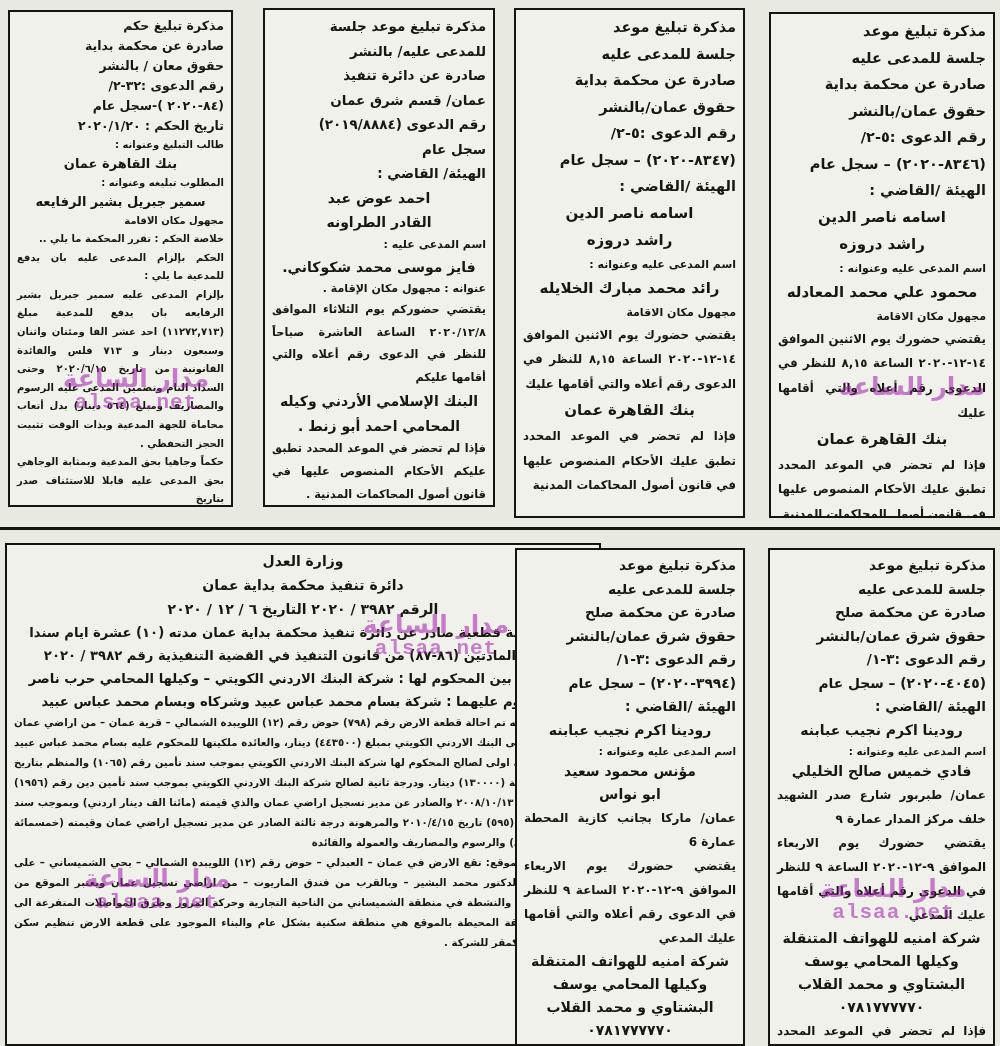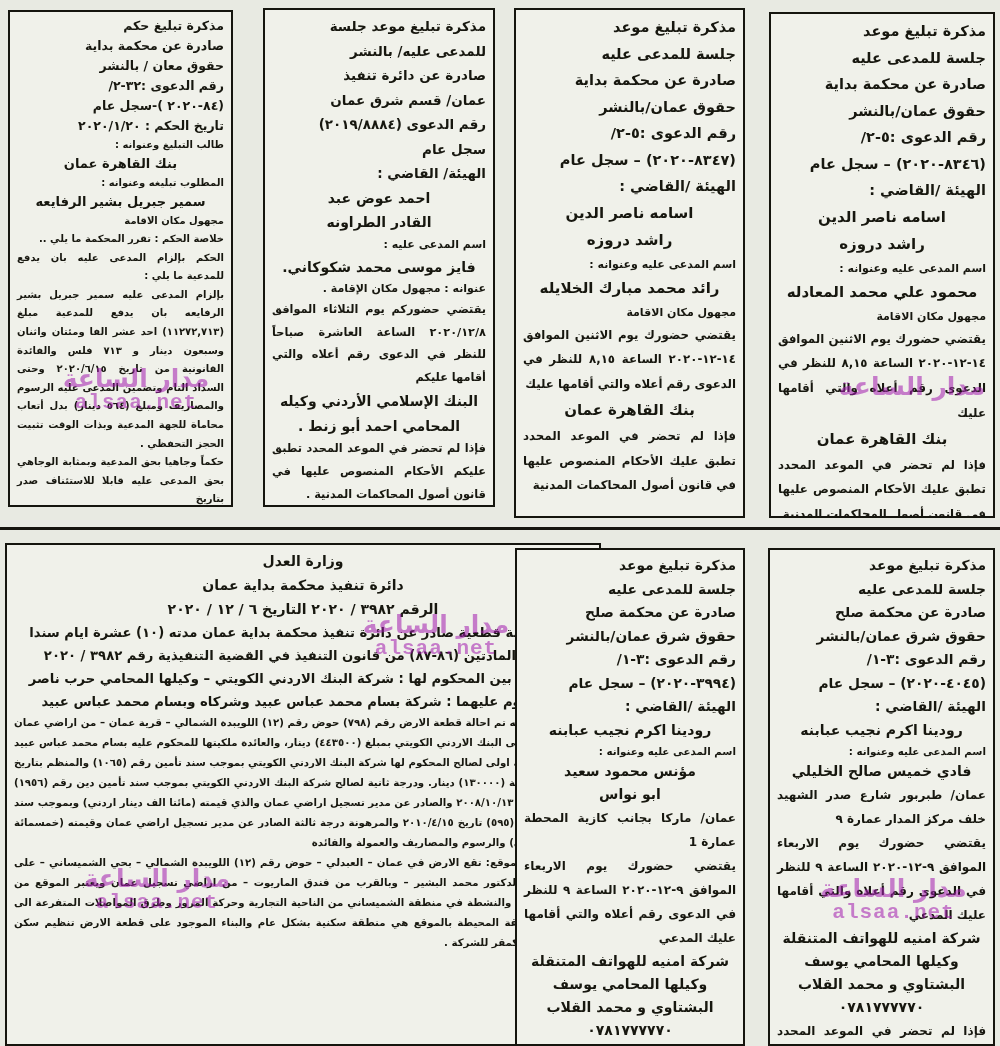--- a/index.html
+++ b/index.html
@@ -150,21 +150,21 @@
       <p class="ln h">جلسة للمدعى عليه</p>
       <p class="ln h">صادرة عن محكمة صلح</p>
       <p class="ln h">حقوق شرق عمان/بالنشر</p>
       <p class="ln h">رقم الدعوى :٣-١/</p>
       <p class="ln h">(٣٩٩٤-٢٠٢٠) – سجل عام</p>
       <p class="ln h">الهيئة /القاضي :</p>
       <p class="ln b">رودينا اكرم نجيب عبابنه</p>
       <p class="ln s">اسم المدعى عليه وعنوانه :</p>
       <p class="ln b">مؤنس محمود سعيد</p>
       <p class="ln b">ابو نواس</p>
-      <p class="ln j">عمان/ ماركا بجانب كازية المحطة عمارة 1</p>
+      <p class="ln j">عمان/ ماركا بجانب كازية المحطة عمارة 6</p>
       <p class="ln j">يقتضي حضورك يوم الاربعاء الموافق ٩-١٢-٢٠٢٠ الساعة ٩ للنظر في الدعوى رقم أعلاه والتي أقامها عليك المدعي</p>
       <p class="ln b">شركة امنيه للهواتف المتنقلة</p>
       <p class="ln b">وكيلها المحامي يوسف</p>
       <p class="ln b">البشتاوي و محمد القلاب</p>
       <p class="ln b">٠٧٨١٧٧٧٧٧٠</p>
       <p class="ln j">فإذا لم تحضر في الموعد المحدد تطبق عليك الأحكام المنصوص عليها في قانون محاكم الصلح وقانون أصول المحاكمات المدنية ،</p>
     </div>
 
   <div class="notice nb" style="left:768px;top:548px;width:227px;height:498px">
       <p class="ln h">مذكرة تبليغ موعد</p>

